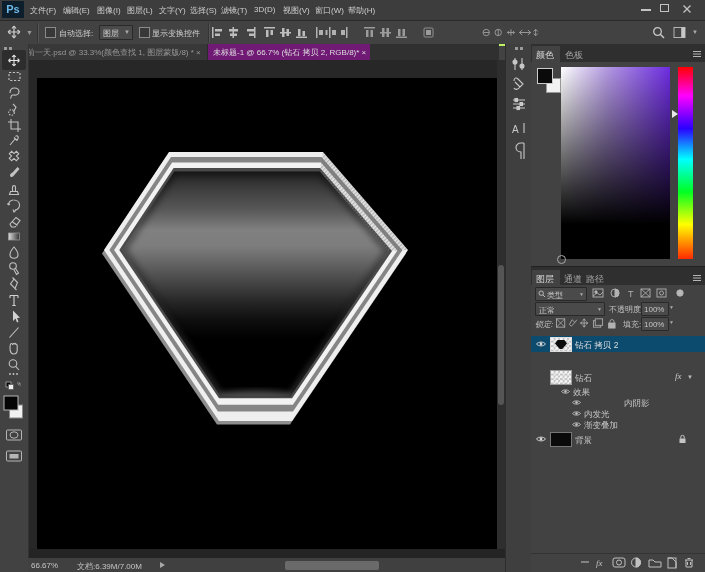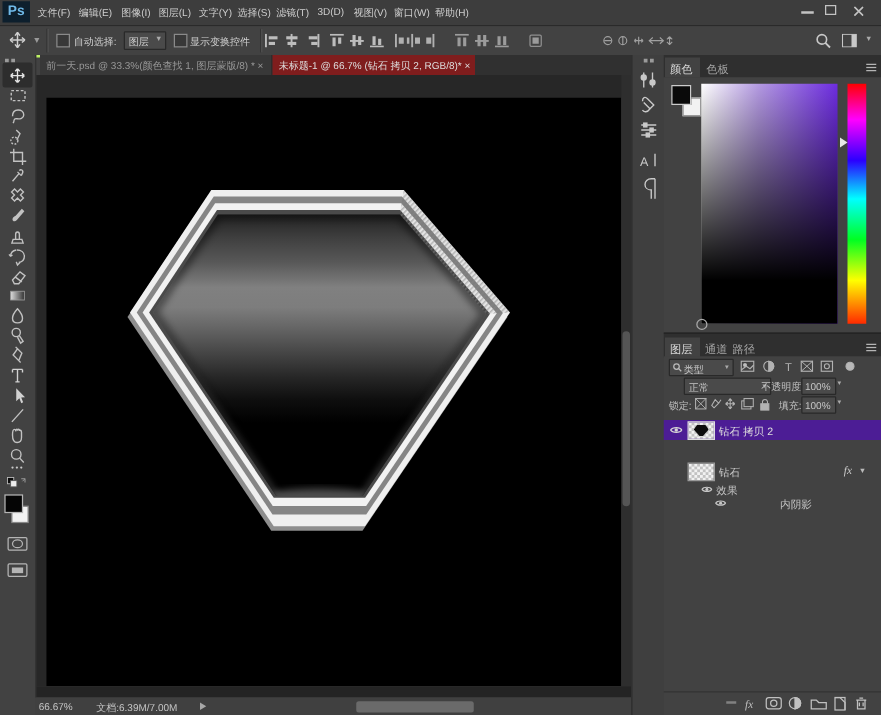--- a/index.html
+++ b/index.html
@@ -119,25 +119,25 @@
     <circle cx="5.5" cy="5.5" r="3.8" stroke="#c8c8c8" fill="none" stroke-width="1.3"></circle>
       <path d="M8.3 8.3 L12 12" stroke="#c8c8c8" stroke-width="1.5"></path>
   </svg>
   <svg class="abs" style="left:673px;top:6px;" width="13" height="11" viewBox="0 0 14 13">
     <rect x="0.5" y="0.5" width="13" height="12" fill="none" stroke="#c8c8c8"></rect>
       <rect x="9" y="0.5" width="4.5" height="12" fill="#c8c8c8"></rect>
   </svg>
   <div class="abs txt" style="left:692px;top:8px;font-size:6px;color:#aaa;">▼</div>
 </div>
 
-<div class="abs" style="left:32px;top:44px;width:477px;height:16px;background:#303030;">
+<div class="abs" style="left:22px;top:44px;width:477px;height:16px;background:#303030;">
   <div class="abs" style="left:0;top:0;width:185px;height:16px;background:#383838;border-right:1px solid #2a2a2a;">
     <span class="abs" style="left:5px;top:3px;font-size:8px;color:#989898;white-space:nowrap;">前一天.psd @ 33.3%(颜色查找 1, 图层蒙版/8) * ×</span>
   </div>
-  <div class="abs" style="left:186px;top:0;width:162px;height:16px;background:#7f1d1d;">
+  <div class="abs" style="left:186px;top:0;width:162px;height:16px;background:#701a75;">
     <span class="abs" style="left:5px;top:3px;font-size:8px;color:#dedede;white-space:nowrap;">未标题-1 @ 66.7% (钻石 拷贝 2, RGB/8)* ×</span>
   </div>
 </div>
 
 <div class="abs" style="left:0;top:44px;width:28px;height:528px;background:#424242;border-right:1px solid #333;">
   <div class="abs" style="left:4px;top:3px;width:3px;height:3px;background:#9a9a9a;box-shadow:5px 0 0 #9a9a9a;"></div>
   <div class="abs" style="left:2px;top:6px;width:24px;height:20px;background:#2d2d2d;border-radius:2px;"></div>
 </div>
 <svg class="abs" style="left:0;top:44px;" width="28" height="528" viewBox="0 0 28 528">
   <defs>
@@ -346,30 +346,30 @@
         <circle cx="24" cy="6" r="4"></circle>
           <path d="M24 2 A4 4 0 0 1 24 10 Z" fill="#b2b2b2"></path>
         <text x="37" y="9.5" font-size="9" fill="#b2b2b2" stroke="none" font-family="Liberation Sans">T</text>
         <rect x="50" y="2" width="9" height="8"></rect>
           <path d="M50 2 L59 10 M59 2 L50 10" stroke-width="0.8"></path>
         <rect x="66" y="2" width="9" height="8"></rect>
           <circle cx="70.5" cy="6" r="2"></circle>
         <circle cx="89" cy="6" r="3.2" fill="#b8b8b8"></circle>
       </g>
     </svg>
-    <div class="abs box" style="left:16px;top:17px;width:68px;height:12px;text-align:center;">
+    <div class="abs box" style="left:4px;top:17px;width:68px;height:12px;text-align:center;">
       <span style="position:absolute;left:3px;top:2px;color:#c5c5c5;font-size:8px;">正常</span>
       <span style="position:absolute;right:2px;top:3px;color:#aaa;font-size:5px;">▼</span>
     </div>
     <span class="abs" style="left:78px;top:19px;color:#c0c0c0;font-size:8px;">不透明度:</span>
     <div class="abs box" style="left:110px;top:17px;width:26px;height:12px;">
         <span style="position:absolute;left:2px;top:2px;color:#c5c5c5;font-size:8px;">100%</span>
       </div>
     <div class="abs" style="left:138px;top:19px;color:#aaa;font-size:5px;">▼</div>
-    <span class="abs" style="left:4px;top:34px;color:#c0c0c0;font-size:8px;">锁定:</span>
+    <span class="abs" style="left:4px;top:34px;color:#c0c0c0;font-size:8px;font-style:italic;">锁定:</span>
     <svg class="abs" style="left:24px;top:32px;" width="62" height="12" viewBox="0 0 66 13">
       <g stroke="#b2b2b2" fill="none" stroke-width="0.9">
         <rect x="1" y="2" width="9" height="9"></rect>
           <path d="M1 2 L10 11 M10 2 L1 11" stroke-width="0.8"></path>
         <path d="M18 3 L21 6 L17 10 L15 8 Z M21 6 L23 3"></path>
         <path d="M31 2 V11 M27 6.5 H35 M31 2 L29.5 4 M31 2 L32.5 4 M31 11 L29.5 9 M31 11 L32.5 9 M27 6.5 L29 5 M27 6.5 L29 8 M35 6.5 L33 5 M35 6.5 L33 8" stroke-width="0.9"></path>
         <rect x="41" y="4" width="8" height="7"></rect>
           <rect x="43" y="2" width="8" height="7" fill="#424242"></rect>
         <rect x="57.5" y="6.5" width="7" height="5.5" fill="#b2b2b2"></rect>
           <path d="M59 6.5 V4.5 A2.2 2.2 0 0 1 63.3 4.5 V6.5"></path>
@@ -377,21 +377,21 @@
     </svg>
     <span class="abs" style="left:92px;top:34px;color:#c0c0c0;font-size:8px;">填充:</span>
     <div class="abs box" style="left:110px;top:32px;width:26px;height:12px;">
         <span style="position:absolute;left:2px;top:2px;color:#c5c5c5;font-size:8px;">100%</span>
       </div>
     <div class="abs" style="left:138px;top:34px;color:#aaa;font-size:5px;">▼</div>
   </div>
 
   <div class="abs" style="left:0;top:290px;width:174px;height:263px;background:#424242;">
 
-    <div class="abs" style="left:0;top:2px;width:174px;height:16px;background:#4c1d95;">
+    <div class="abs" style="left:0;top:2px;width:174px;height:16px;background:#0c4a6e;">
       <svg class="abs" style="left:5px;top:4px;" width="10" height="8" viewBox="0 0 10 8">
           <path d="M0.5 4 C2 1.5 8 1.5 9.5 4 C8 6.5 2 6.5 0.5 4 Z" fill="none" stroke="#d5d5d5"></path>
           <circle cx="5" cy="4" r="1.4" fill="#d5d5d5"></circle>
         </svg>
       <div class="abs thumb" style="left:19px;top:1px;"></div>
       <span class="abs" style="left:44px;top:4px;font-size:8.5px;color:#dedede;">钻石 拷贝 2</span>
     </div>
 
 
     <div class="abs" style="left:0;top:34px;width:174px;height:17px;">
@@ -408,21 +408,47 @@
         </svg>
       <span class="abs" style="left:42px;top:1px;font-size:8.5px;color:#c4c4c4;">效果</span>
     </div>
     <div class="abs" style="left:0;top:63px;width:174px;height:12px;">
       <svg class="abs" style="left:41px;top:2px;" width="9" height="7" viewBox="0 0 10 8">
           <path d="M0.5 4 C2 1.5 8 1.5 9.5 4 C8 6.5 2 6.5 0.5 4 Z" fill="none" stroke="#c5c5c5"></path>
           <circle cx="5" cy="4" r="1.4" fill="#c5c5c5"></circle>
         </svg>
       <span class="abs" style="left:53px;top:1px;font-size:8.5px;color:#c4c4c4;margin-left:40px;">内阴影</span>
     </div>
-
+    <div class="abs" style="left:0;top:74px;width:174px;height:12px;">
+      <svg class="abs" style="left:41px;top:2px;" width="9" height="7" viewBox="0 0 10 8">
+          <path d="M0.5 4 C2 1.5 8 1.5 9.5 4 C8 6.5 2 6.5 0.5 4 Z" fill="none" stroke="#c5c5c5"></path>
+          <circle cx="5" cy="4" r="1.4" fill="#c5c5c5"></circle>
+        </svg>
+      <span class="abs" style="left:53px;top:1px;font-size:8.5px;color:#c4c4c4;">内发光</span>
+    </div>
+    <div class="abs" style="left:0;top:85px;width:174px;height:12px;">
+      <svg class="abs" style="left:41px;top:2px;" width="9" height="7" viewBox="0 0 10 8">
+          <path d="M0.5 4 C2 1.5 8 1.5 9.5 4 C8 6.5 2 6.5 0.5 4 Z" fill="none" stroke="#c5c5c5"></path>
+          <circle cx="5" cy="4" r="1.4" fill="#c5c5c5"></circle>
+        </svg>
+      <span class="abs" style="left:53px;top:1px;font-size:8.5px;color:#c4c4c4;">渐变叠加</span>
+    </div>
+
+    <div class="abs" style="left:0;top:97px;width:174px;height:16px;">
+      <svg class="abs" style="left:5px;top:4px;" width="10" height="8" viewBox="0 0 10 8">
+          <path d="M0.5 4 C2 1.5 8 1.5 9.5 4 C8 6.5 2 6.5 0.5 4 Z" fill="none" stroke="#d5d5d5"></path>
+          <circle cx="5" cy="4" r="1.4" fill="#d5d5d5"></circle>
+        </svg>
+      <div class="abs" style="left:19px;top:1px;width:20px;height:13px;background:#0a0a0a;border:1px solid #777;"></div>
+      <span class="abs" style="left:44px;top:4px;font-size:8.5px;color:#c8c8c8;">背景</span>
+      <svg class="abs" style="left:147px;top:3px;" width="9" height="10" viewBox="0 0 9 10">
+          <rect x="1.5" y="4.5" width="6" height="4.5" fill="#c5c5c5"></rect>
+          <path d="M2.8 4.5 V3 A1.7 1.7 0 0 1 6.2 3 V4.5" stroke="#c5c5c5" fill="none"></path>
+        </svg>
+    </div>
   </div>
 
   <div class="abs" style="left:0;top:509px;width:174px;height:19px;border-top:1px solid #333;"></div>
   <svg class="abs" style="left:48px;top:512px;" width="126" height="13" viewBox="0 0 126 13">
     <g stroke="#c0c0c0" fill="none" stroke-width="1">
       <g opacity="0.5">
           <path d="M2 6 H6 M5 6 H10" stroke-width="2"></path>
         </g>
       <text x="17" y="10" font-size="9" font-style="italic" fill="#c0c0c0" stroke="none" font-family="Liberation Serif">fx</text>
       <rect x="34" y="2" width="12" height="9" rx="2"></rect>

